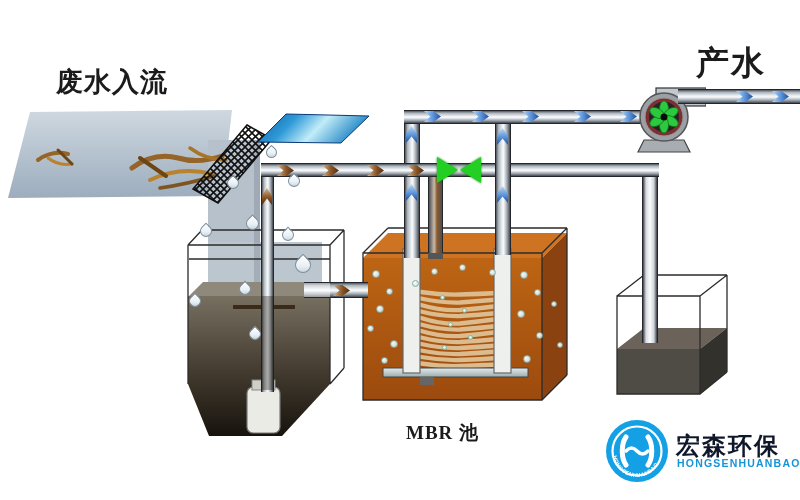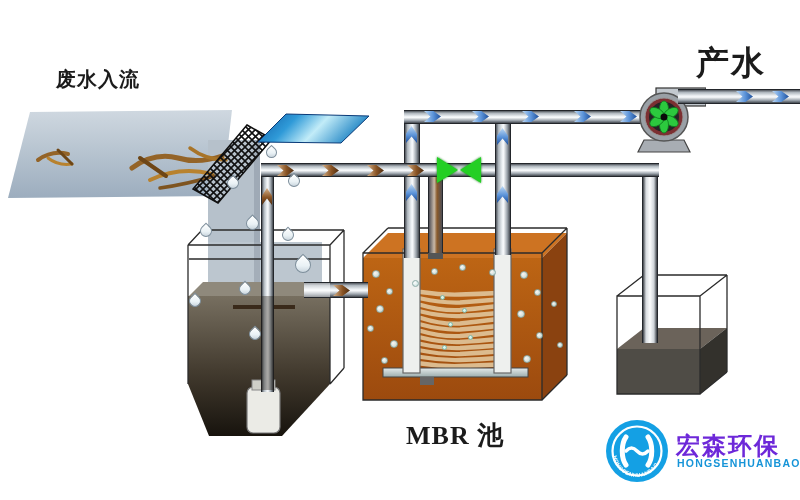--- a/index.html
+++ b/index.html
@@ -35,21 +35,21 @@
   
   .drop{position:absolute;box-sizing:border-box;
     background:linear-gradient(135deg,#ffffff,#e9f1f5 55%,#bcc9d3);
     border:1px solid #7e8f9c;border-radius:2% 50% 50% 50%;transform:rotate(45deg);}
   .bubble{position:absolute;box-sizing:border-box;border-radius:50%;
     background:radial-gradient(circle at 35% 35%,#ffffff,#cfe4e2 70%,#9fc0bc);
     border:1px solid #88a8a4;opacity:.95;}
   .bubble.cyan{background:radial-gradient(circle at 35% 35%,#eafffb,#b8e8e0);border-color:#7fbcb2;}
   
   .wm-cn{position:absolute;font-family:"Liberation Sans",sans-serif;font-weight:bold;
-         color:#6d28d9;letter-spacing:2px;line-height:1;}
+         color:#0f172a;letter-spacing:2px;line-height:1;}
   .wm-en{position:absolute;font-family:"Liberation Sans",sans-serif;font-weight:bold;
          color:#1694d8;letter-spacing:1.2px;line-height:1;}
 </style>
 </head>
 <body>
 
 <div class="stage">
 
   <svg class="abs" style="left:0;top:0" width="800" height="500" viewBox="0 0 800 500">
     <defs>
@@ -233,23 +233,23 @@
   <span class="bubble" style="left:536px;top:332px;width:7px;height:7px;"></span>
   <span class="bubble" style="left:523px;top:355px;width:8px;height:8px;"></span>
   <span class="bubble" style="left:551px;top:301px;width:6px;height:6px;"></span>
   <span class="bubble" style="left:557px;top:342px;width:6px;height:6px;"></span>
   <span class="bubble cyan" style="left:440px;top:295px;width:5px;height:5px;"></span>
   <span class="bubble cyan" style="left:462px;top:308px;width:5px;height:5px;"></span>
   <span class="bubble cyan" style="left:448px;top:322px;width:5px;height:5px;"></span>
   <span class="bubble cyan" style="left:468px;top:335px;width:5px;height:5px;"></span>
   <span class="bubble cyan" style="left:442px;top:345px;width:5px;height:5px;"></span>
 
-  <div class="lbl" style="left:56px;top:69px;font-size:20px;letter-spacing:1px;">废水入流</div>
+  <div class="lbl" style="left:56px;top:69px;font-size:27px;letter-spacing:1px;">废水入流</div>
   <div class="lbl" style="left:696px;top:47px;font-size:33px;letter-spacing:2px;font-family:Liberation Serif, serif;">产水</div>
-  <div class="lbl" style="left:406px;top:423px;font-size:26px;letter-spacing:1px;">MBR 池</div>
+  <div class="lbl" style="left:406px;top:423px;font-size:19px;letter-spacing:1px;">MBR 池</div>
 
   <svg class="abs" style="left:602px;top:417px;" width="74" height="70" viewBox="0 0 74 70">
     <circle cx="35" cy="34" r="31" fill="#14a0e4"></circle>
     <circle cx="35" cy="34" r="24.5" fill="none" stroke="#ffffff" stroke-width="2.2"></circle>
     <g fill="none" stroke="#ffffff" stroke-linecap="round">
       <path d="M24 20 C19 27 19 41 24 48" stroke-width="5"></path>
       <path d="M46 20 C51 27 51 41 46 48" stroke-width="5"></path>
       <path d="M24 34 q5.5 -6 11 0 t11 0" stroke-width="3.5"></path>
     </g>
     <path id="lgarc" d="M11 36 A24 24 0 0 0 59 36" fill="none"></path>

